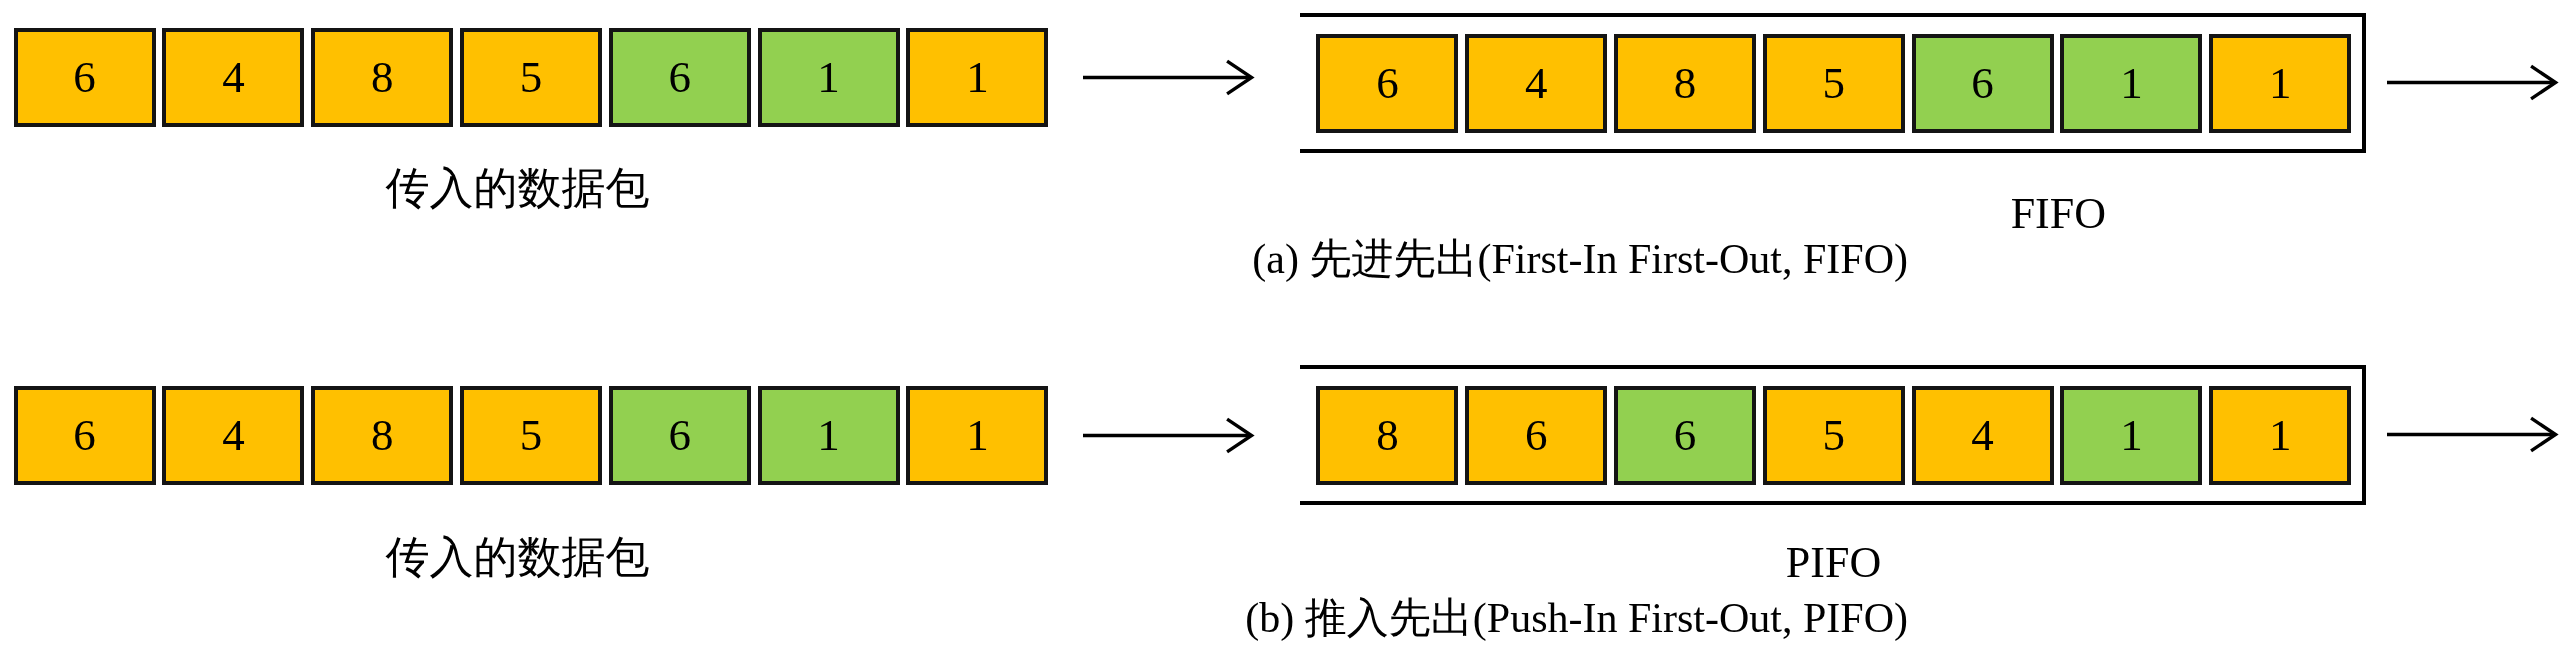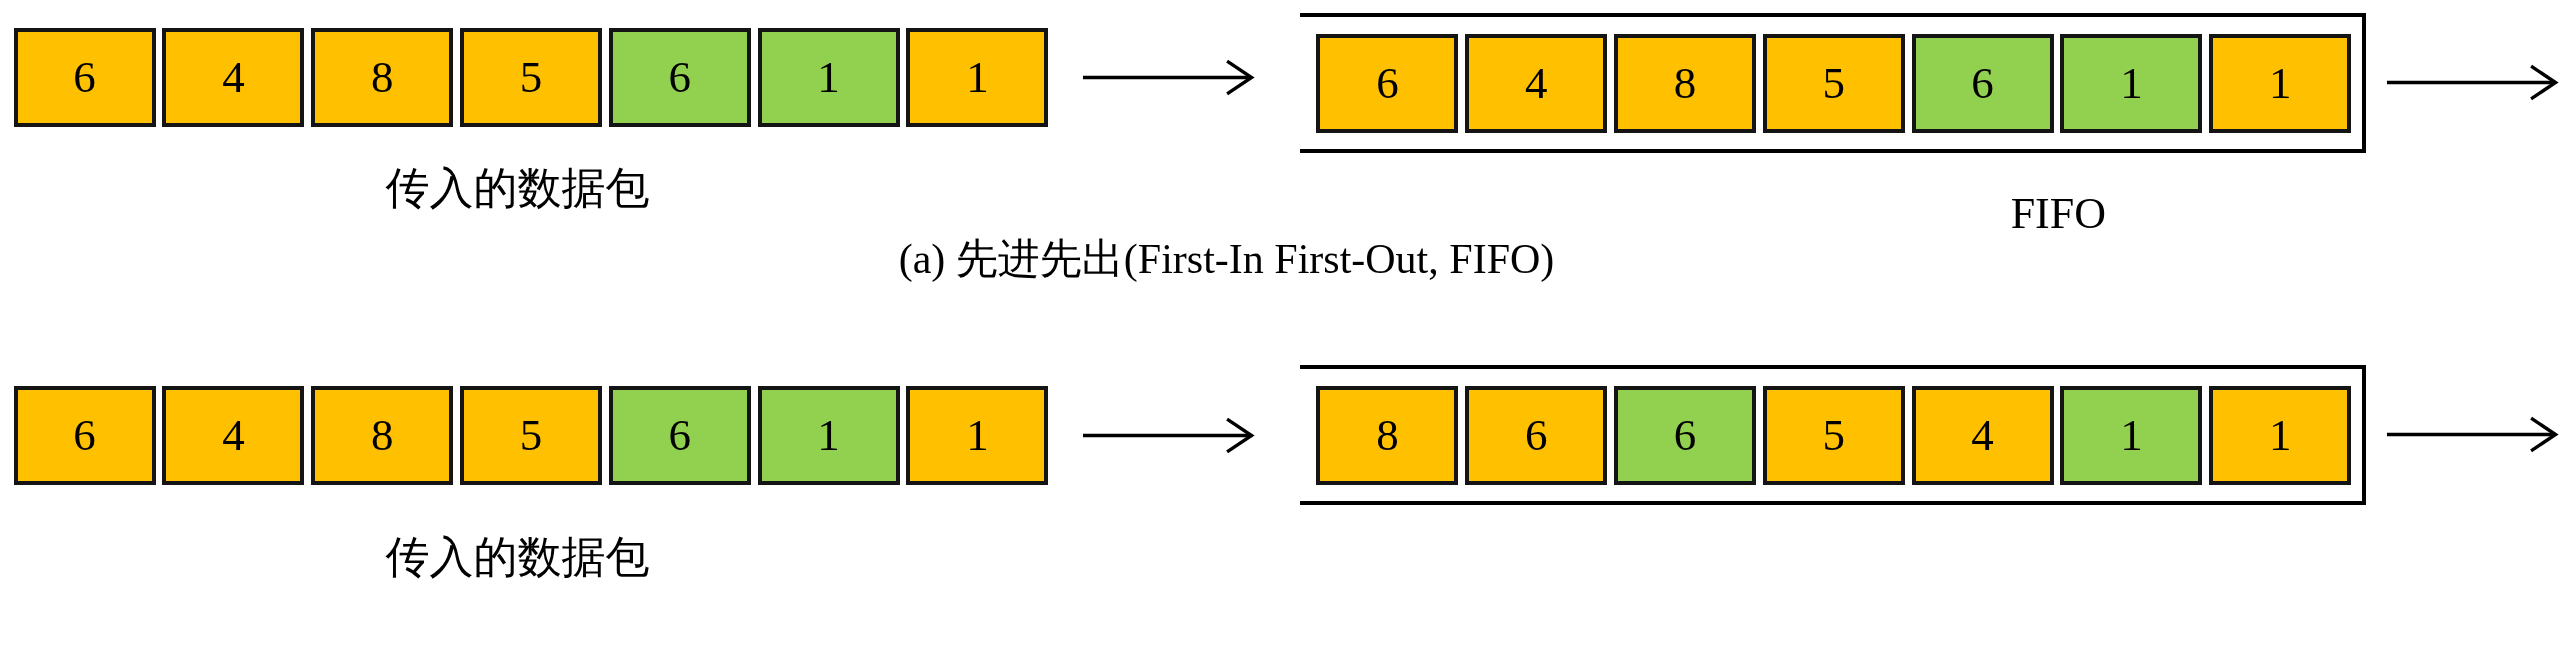--- a/index.html
+++ b/index.html
@@ -43,21 +43,21 @@
     position:absolute;
     width:545px;
     text-align:center;
     font-size:44px;
     line-height:1.15;
     white-space:nowrap;
   }
   .caption{
     position:absolute;
     width:1363px;
-    text-align:center;
+    text-align:right;
     font-size:42px;
     line-height:1.15;
     white-space:nowrap;
   }
 </style>
 </head>
 <body>
 
 <div class="canvas">
 
@@ -119,15 +119,17 @@
     <div class="cell" data-color="green">1</div>
     <div class="cell" data-color="orange">1</div>
   </div>
 
   <svg class="arrow" style="left:2387px;top:414px;" width="174" height="41" viewBox="0 0 256 60">
     <line x1="0" y1="30" x2="246" y2="30" stroke="#000" stroke-width="5"></line>
     <polyline points="212,6 248,30 212,54" fill="none" stroke="#000" stroke-width="5"></polyline>
   </svg>
 
   <div class="fig-label" style="left:245px;top:533px;">传入的数据包</div>
+  <div class="fig-label" style="left:1561px;top:538px;">PIFO</div>
+  <div class="caption" style="left:545px;top:594px;">(b) 推入先出(Push-In First-Out, PIFO)</div>
 
 </div>
 
 
 </body></html>

